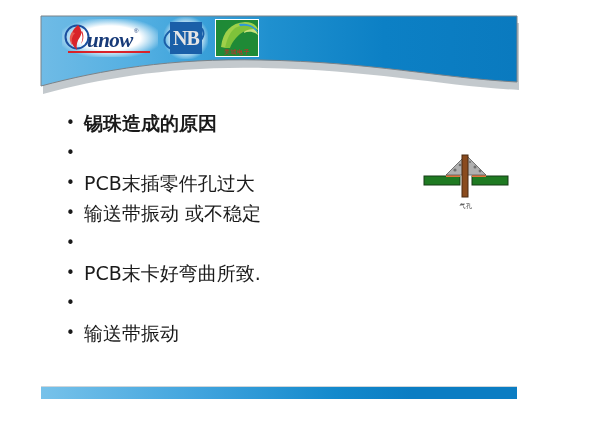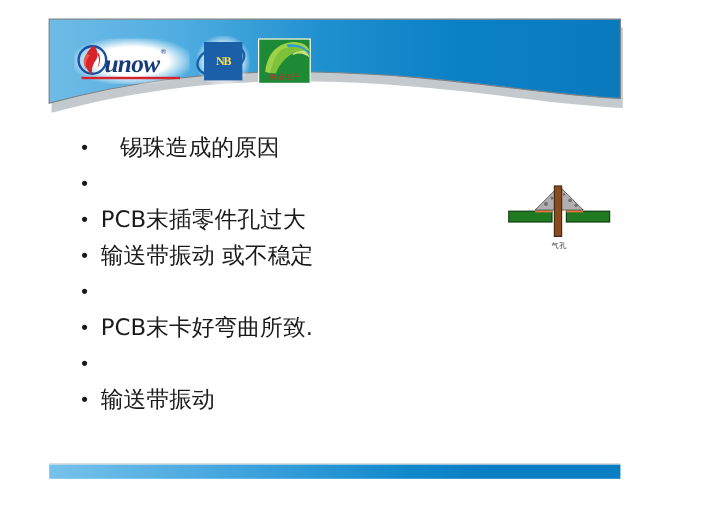--- a/index.html
+++ b/index.html
@@ -30,21 +30,21 @@
     display: block;
     width: 100%;
     height: 100%;
     overflow: visible;
   }
 
   
   .logo-row {
     position: absolute;
     left: 62px;
-    top: 29px;
+    top: 16px;
     height: 44px;
     display: flex;
     align-items: center;
     gap: 8px;
   }
   .logo {
     position: relative;
     height: 42px;
     display: flex;
     align-items: center;
@@ -129,24 +129,24 @@
     top: 5px;
     width: 38px;
     height: 22px;
     border: 2px solid #1a5fa8;
     border-radius: 50%;
     transform: rotate(-16deg);
     background: transparent;
   }
   .logo-nb .txt {
     position: relative;
-    color: #fde047;
+    color: #e5e5e5;
     font-family: "Liberation Serif", serif;
     font-weight: bold;
-    font-size: 10px;
+    font-size: 20px;
     letter-spacing: -1px;
     z-index: 2;
   }
 
   
   .logo-green {
     width: 46px;
     height: 40px;
   }
   .logo-green .sq {
@@ -196,22 +196,21 @@
     white-space: nowrap;
   }
   .bullet .dot {
     flex: none;
     width: 18px;
     font-size: 15px;
     line-height: 30px;
     color: #1a1a1a;
   }
   .bullet.first .txt {
-    font-weight: normal;
-    margin-left: 16px;
+    font-weight: bold;
   }
   .bullet .txt {
     letter-spacing: 0px;
   }
 
   
   .figure {
     position: absolute;
     left: 418px;
     top: 150px;

